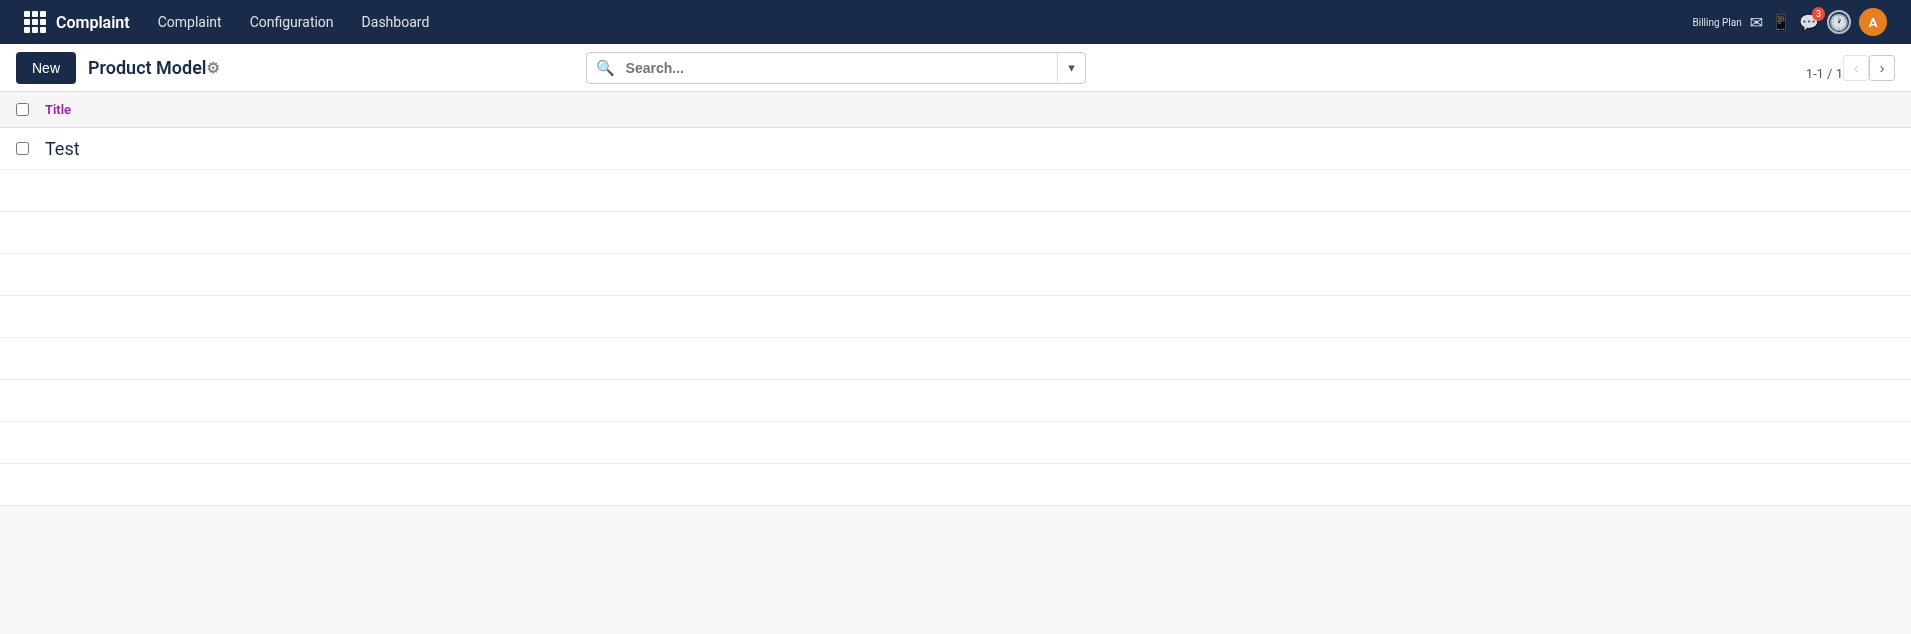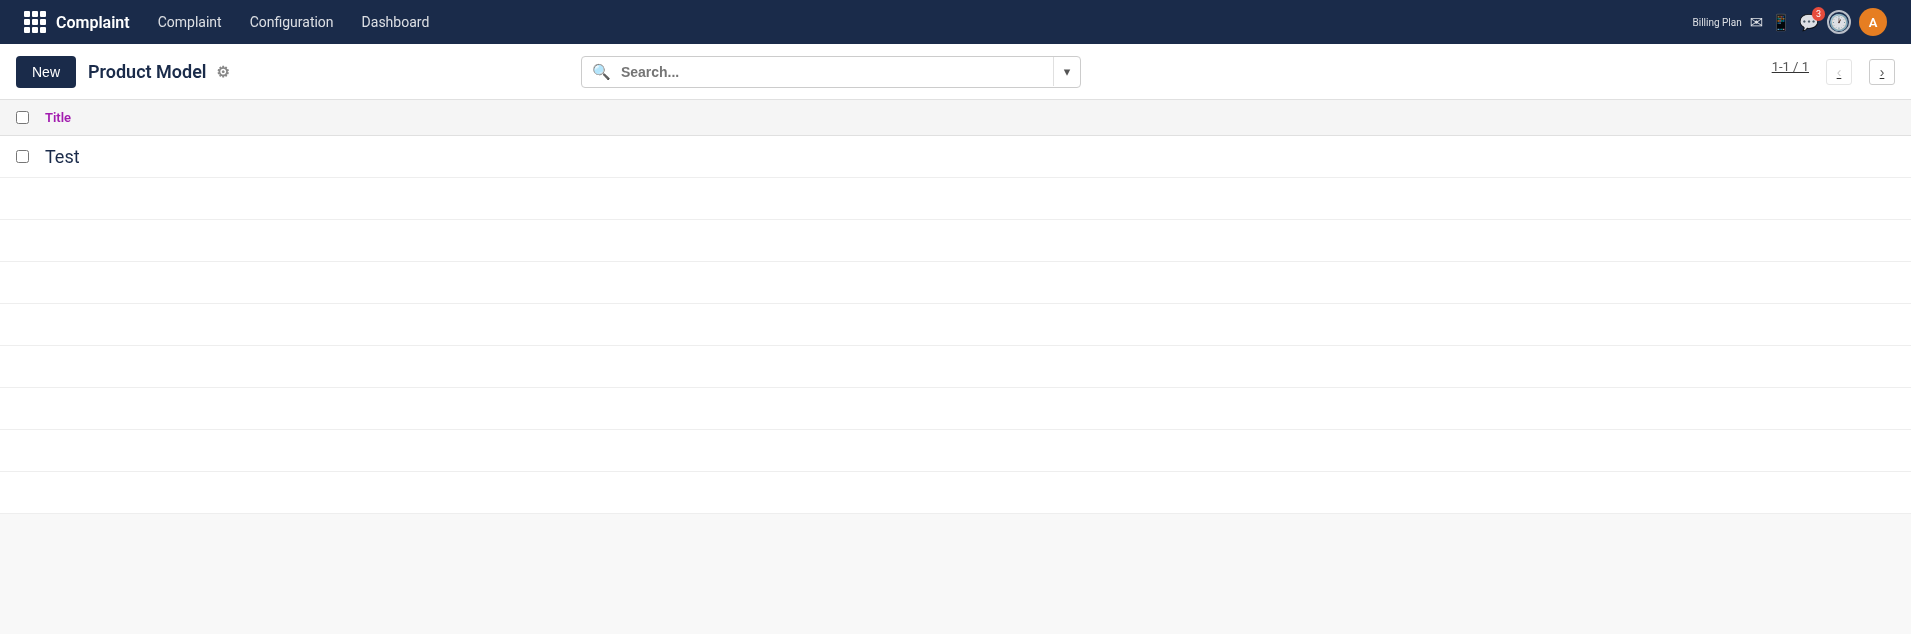--- a/index.html
+++ b/index.html
@@ -120,21 +120,21 @@
       justify-content: center;
       font-weight: 600;
       font-size: 13px;
       cursor: pointer;
     }
 
     
     .content-header {
       background: white;
       border-bottom: 1px solid #e0e0e0;
-      height: 56px;
+      height: 48px;
       display: flex;
       align-items: center;
       padding: 0 16px;
       gap: 12px;
     }
 
     .new-button {
       background: #1a2b4a;
       color: white;
       border: none;
@@ -145,21 +145,21 @@
       cursor: pointer;
       white-space: nowrap;
     }
 
     .page-title {
       font-size: 18px;
       font-weight: 600;
       color: #1a2b4a;
       display: flex;
       align-items: center;
-      gap: 10px;
+      gap: 0;
     }
 
     .gear-icon {
       font-size: 15px;
       color: #888;
       cursor: pointer;
     }
 
     .search-container {
       flex: 1;
@@ -199,25 +199,24 @@
       border: none;
       border-left: 1px solid #e0e0e0;
       padding: 7px 10px;
       cursor: pointer;
       color: #555;
       font-size: 13px;
     }
 
     .pagination {
       display: flex;
-      align-items: flex-start;
-      gap: 17px;
+      align-items: flex-end;
+      gap: 0;
       margin-left: auto;
       white-space: nowrap;
-      text-decoration: underline;
     }
 
     .pagination-label {
       font-size: 13px;
       color: #555;
     }
 
     .pagination-btn {
       background: none;
       border: 1px solid #ccc;

